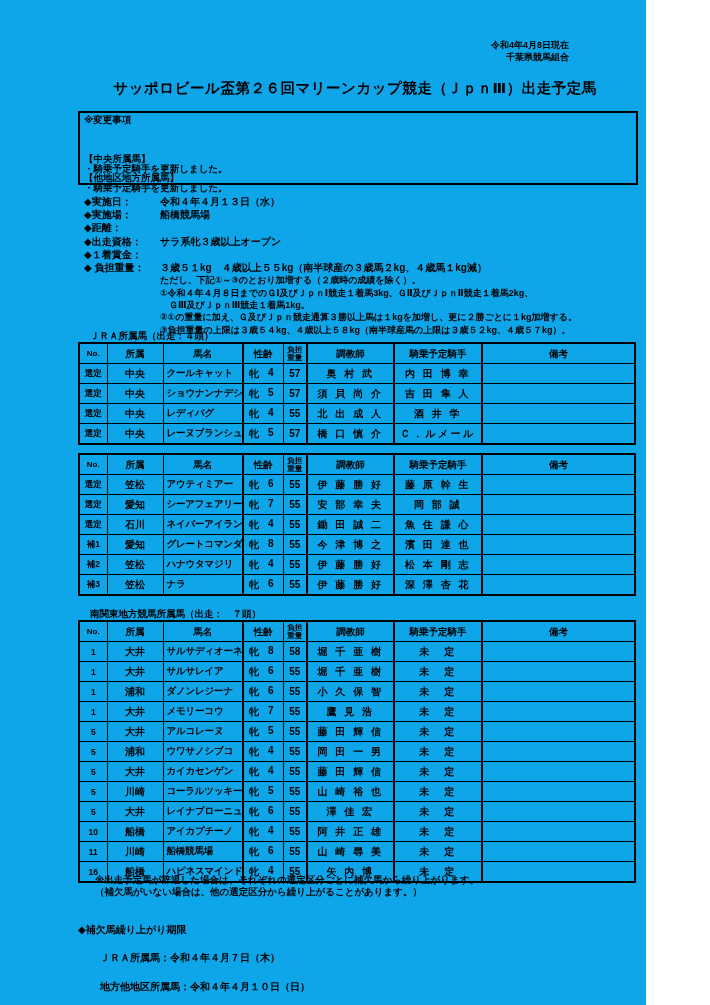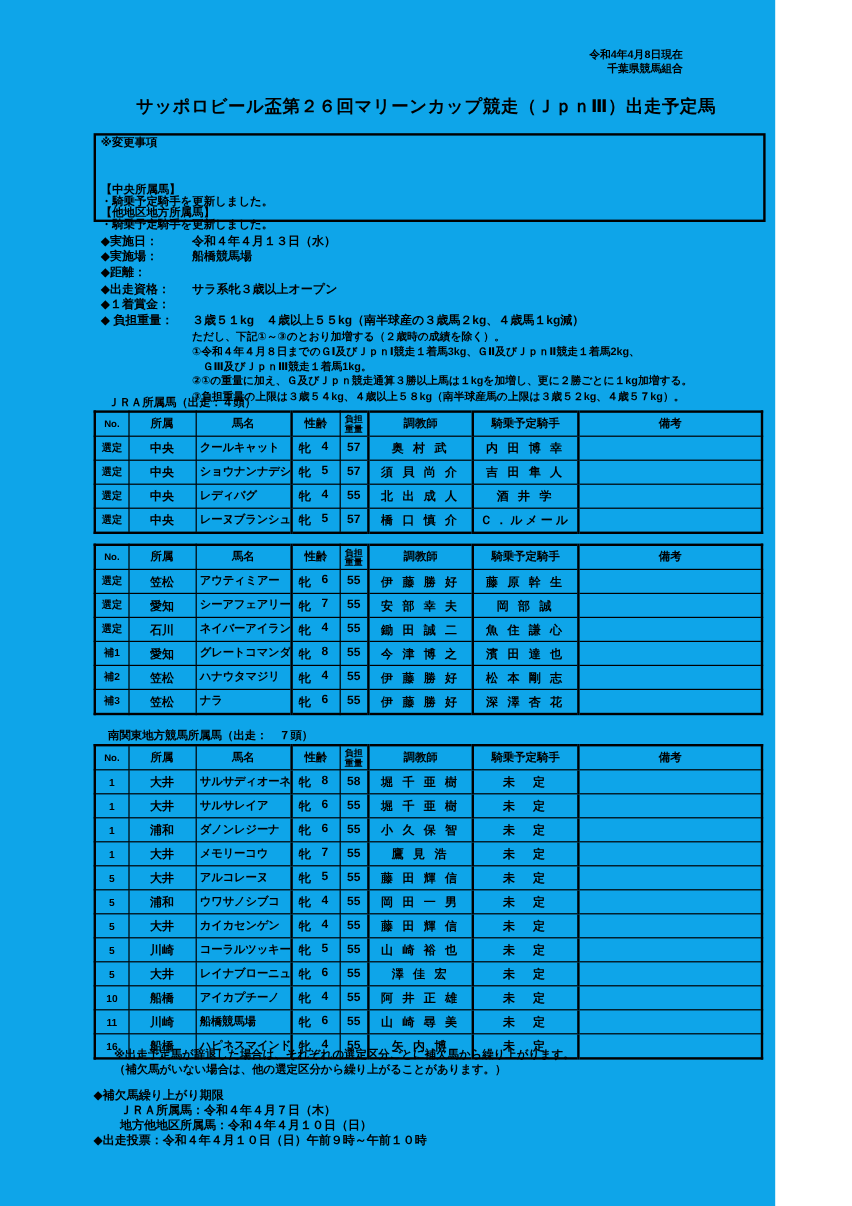--- a/index.html
+++ b/index.html
@@ -36,21 +36,21 @@
   th:nth-child(6),td:nth-child(6),
   th:nth-child(7),td:nth-child(7),
   th:nth-child(8),td:nth-child(8){border-left-width:2px;}
   td.no-cell{font-size:8.5px;}
   td.horse-cell{text-align:left;padding-left:3px;font-size:9.5px;letter-spacing:-0.2px;white-space:nowrap;}
   td.sexage-cell .wrap{display:flex;justify-content:space-between;padding:0 9px 0 5px;}
   td.trainer-cell,td.jockey-cell{letter-spacing:2.5px;white-space:nowrap;}
   .footnote1{position:absolute;top:874px;left:95px;font-size:9.5px;line-height:12px;}
   .footnote1 .line{height:12px;}
   .footer{position:absolute;top:908px;left:78px;font-size:10px;line-height:12.3px;}
-  .footer .line{height:12.3px;}
+  .footer .line{height:12.3px;margin-top:16px;}
   .footer .indent{margin-left:22px;}
 </style>
 </head>
 <body>
 
 <div class="page">
 
   <div class="meta">
     <div>令和4年4月8日現在</div>
     <div>千葉県競馬組合</div>

